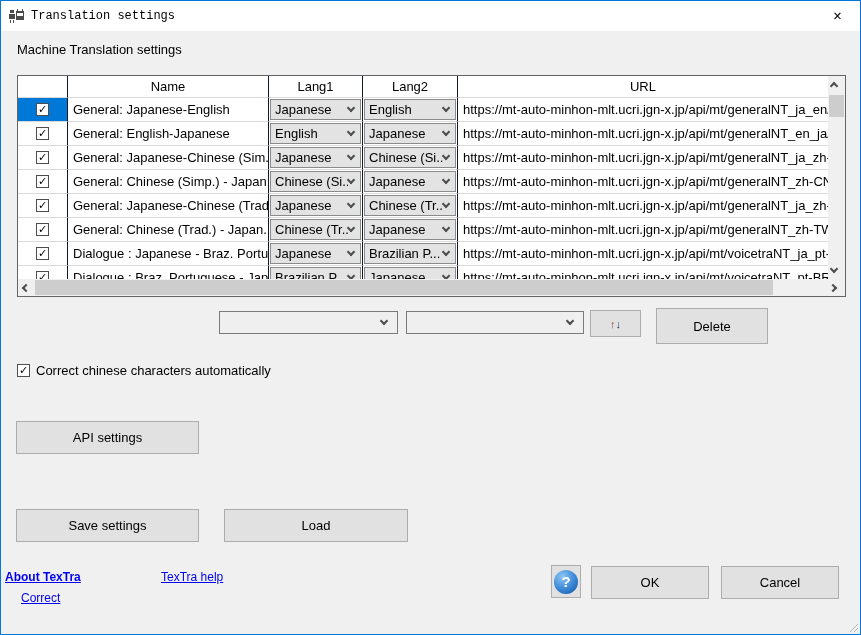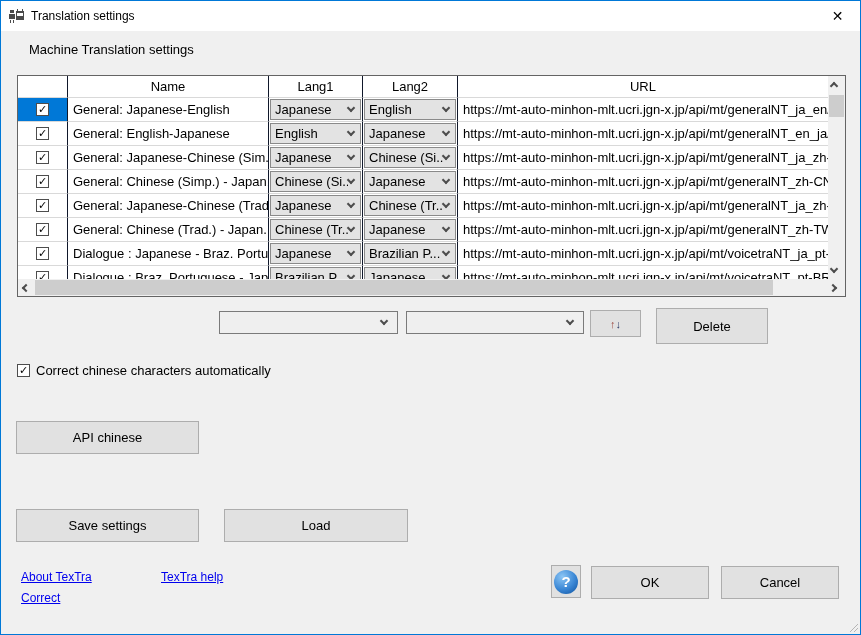--- a/index.html
+++ b/index.html
@@ -4,31 +4,31 @@
 <style>
   * { margin:0; padding:0; box-sizing:border-box; }
   html,body { width:861px; height:635px; font-family:"Liberation Sans", sans-serif; }
   .dialog {
     position:relative; width:861px; height:635px;
     background:#f0f0f0; border:1px solid #0078d7; overflow:hidden;
   }
   
   .titlebar {
     position:absolute; top:0; left:0; right:0; height:30px;
-    background:#ffffff; display:flex; align-items:center; padding-left:8px;
+    background:#ffffff; display:flex; align-items:center; padding-left:8px;font-family:Liberation Mono, monospace;
   }
   .app-icon { width:16px; height:16px; margin-right:6px; flex:0 0 auto; }
   .title-text { font-size:12px; color:#000; }
   .close-btn {
     position:absolute; right:0; top:0; width:45px; height:29px;
     display:flex; align-items:center; justify-content:center;
     font-size:14px; color:#000; cursor:default;
   }
   
-  .section-label { position:absolute; left:16px; top:41px; font-size:13px; color:#000;margin-left:12px; }
+  .section-label { position:absolute; left:16px; top:41px; font-size:13px; color:#000; }
   
   .grid-box {
     position:absolute; left:16px; top:74px; width:829px; height:222px;
     background:#fff; border:1px solid #646464; overflow:hidden;
   }
   .grid-area { position:absolute; left:0; top:0; width:810px; height:203px; overflow:hidden; background:#fff; }
   .thead, .trow { display:flex; width:810px; }
   .thead { height:22px; }
   .trow { height:24px; }
   .cell {
@@ -91,21 +91,21 @@
   
   .option-row { position:absolute; left:16px; top:362px; display:flex; align-items:center; }
   .option-row .label { font-size:13px; margin-left:6px; }
   
   .api-btn  { left:15px; top:420px; width:183px; height:33px; }
   .clear-btn{ left:15px; top:464px; width:183px; height:33px; }
   .save-btn { left:15px; top:508px; width:183px; height:33px; }
   .load-btn { left:209px; top:508px; width:184px; height:33px;margin-left:14px; }
   
   .link { position:absolute; font-size:12px; color:#0000ee; text-decoration:underline; cursor:pointer; }
-  .link-about { left:20px; top:569px; }
+  .link-about { left:4px; top:569px;font-weight:bold; }
   .link-help { left:160px; top:569px; }
   .link-twitter { left:20px; top:590px; }
   
   .help-btn {
     left:550px; top:564px; width:30px; height:33px;
   }
   .help-circle {
     width:24px; height:24px; border-radius:50%;
     background:radial-gradient(circle at 35% 28%, #8cc6f5 0%, #3a86d4 55%, #0c4f9c 100%);
     display:flex; align-items:center; justify-content:center;
@@ -364,21 +364,21 @@
   </div>
   <div class="btn delete-btn">Delete</div>
 
   <div class="option-row">
     <span class="checkbox">
         <span>✓</span>
       </span>
     <span class="label">Correct chinese characters automatically</span>
   </div>
 
-  <div class="btn api-btn">API chinese</div>
+  <div class="btn api-btn">API settings</div>
   <div class="btn save-btn">Save settings</div>
   <div class="btn load-btn">Load</div>
 
   <span class="link link-about">About TexTra</span>
   <span class="link link-help">TexTra help</span>
   <span class="link link-twitter">Correct</span>
 
   <div class="btn help-btn">
     <span class="help-circle">?</span>
   </div>

